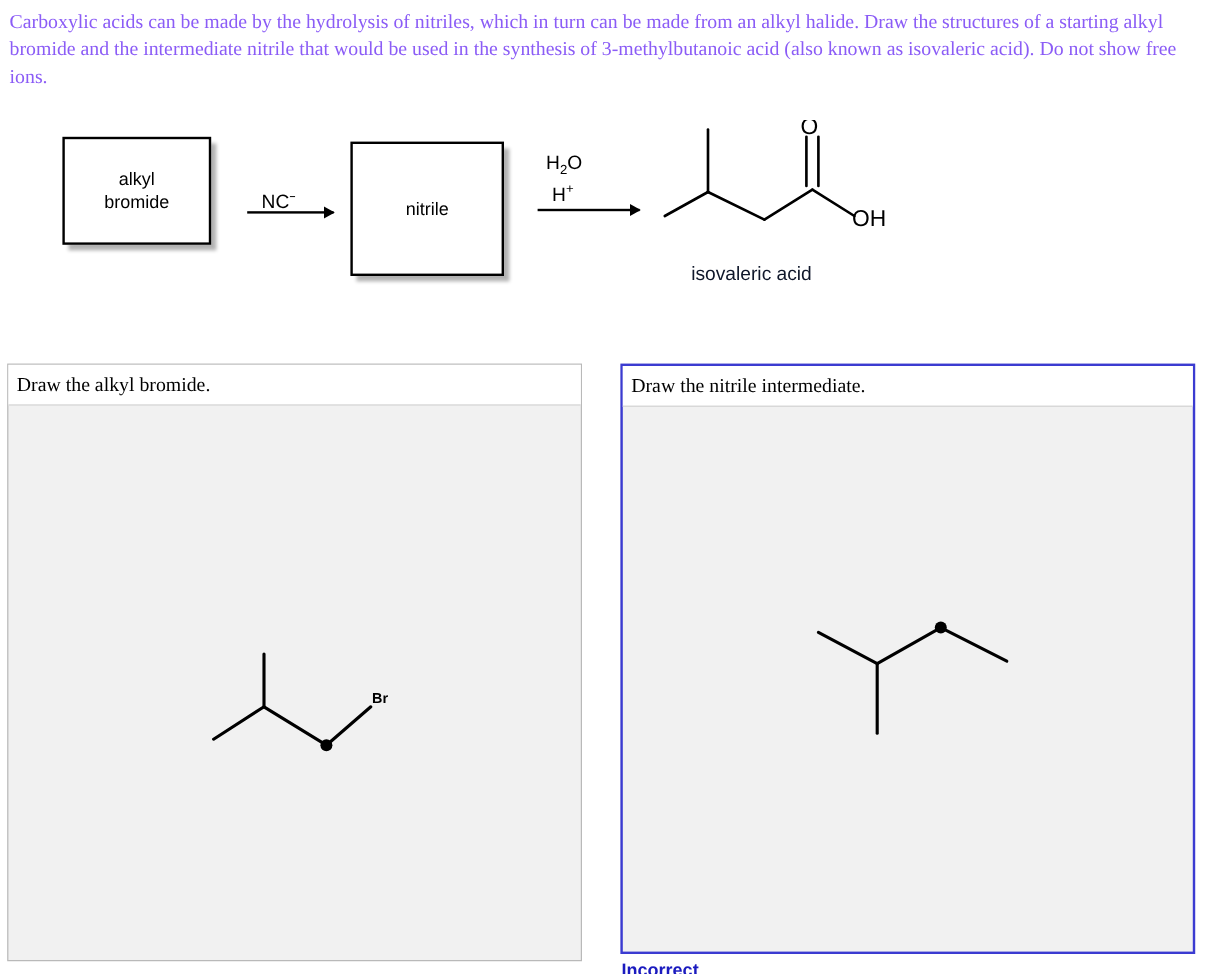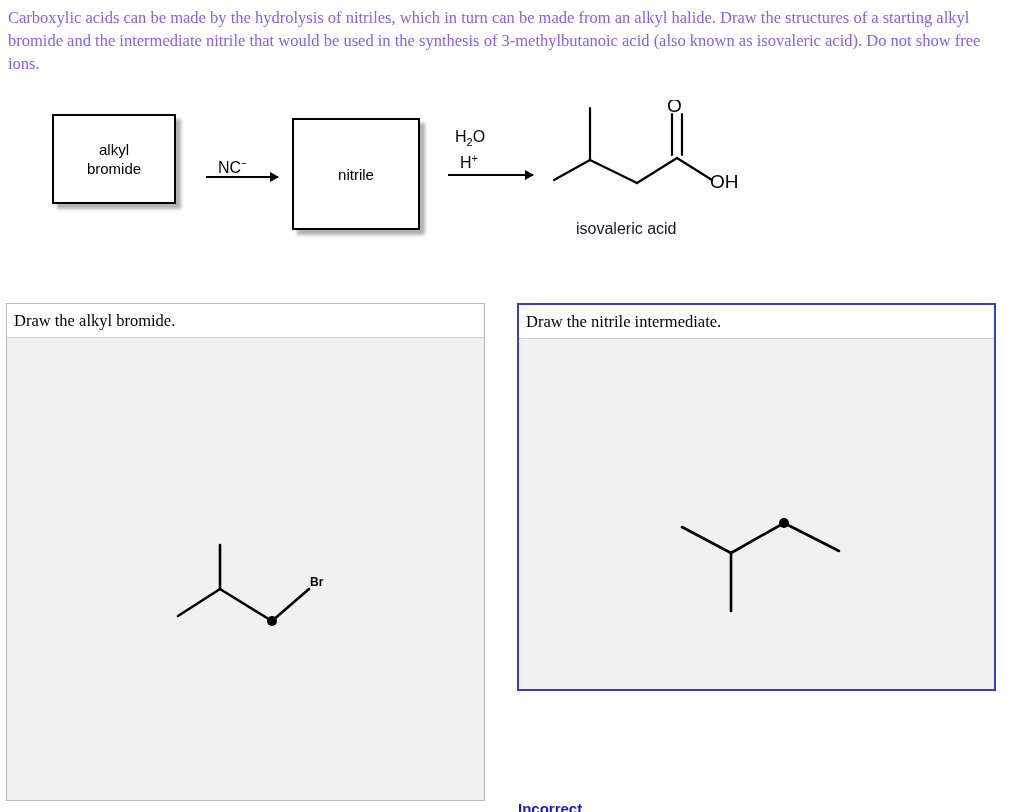--- a/index.html
+++ b/index.html
@@ -117,21 +117,21 @@
     left: 6px;
     top: 303px;
     width: 479px;
     height: 498px;
     border: 1px solid #b9b9b9;
   }
   #panel-right {
     left: 517px;
     top: 303px;
     width: 479px;
-    height: 388px;
+    height: 492px;
     border: 2px solid #3b3bd1;
   }
   .panel-header {
     position: absolute;
     left: 0;
     top: 0;
     right: 0;
     height: 34px;
     background: #ffffff;
     border-bottom: 1px solid #cfcfcf;

